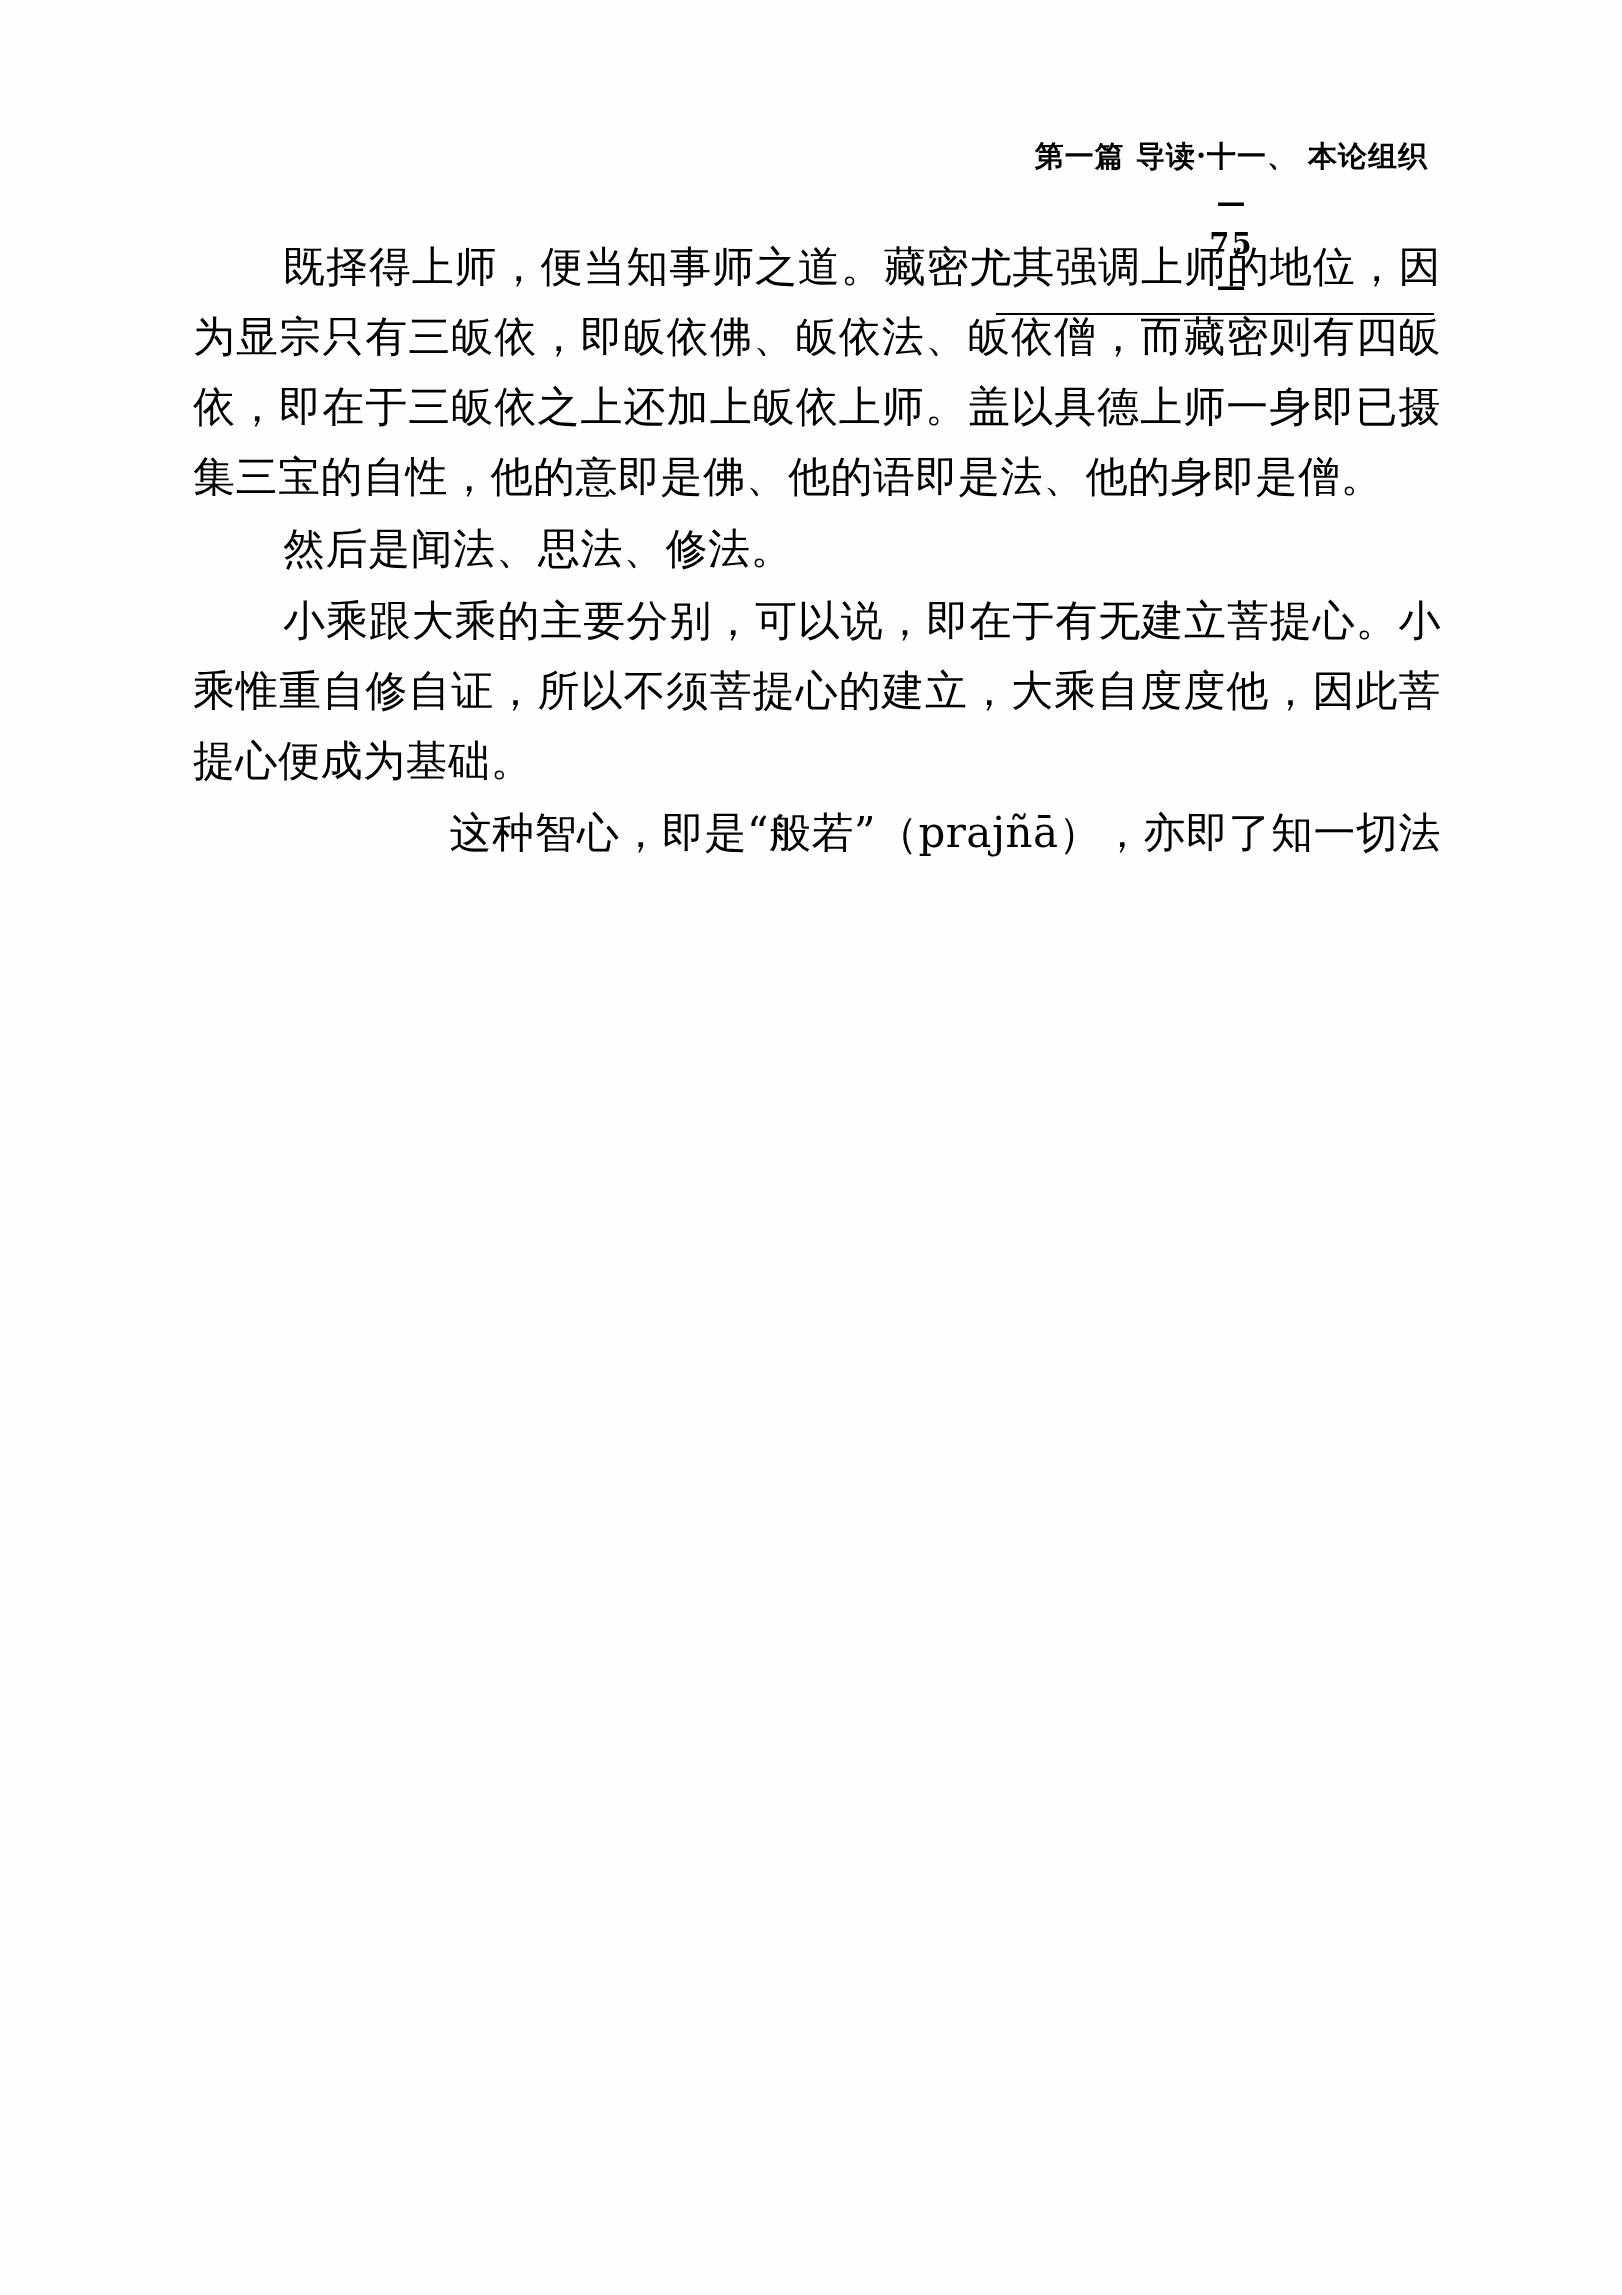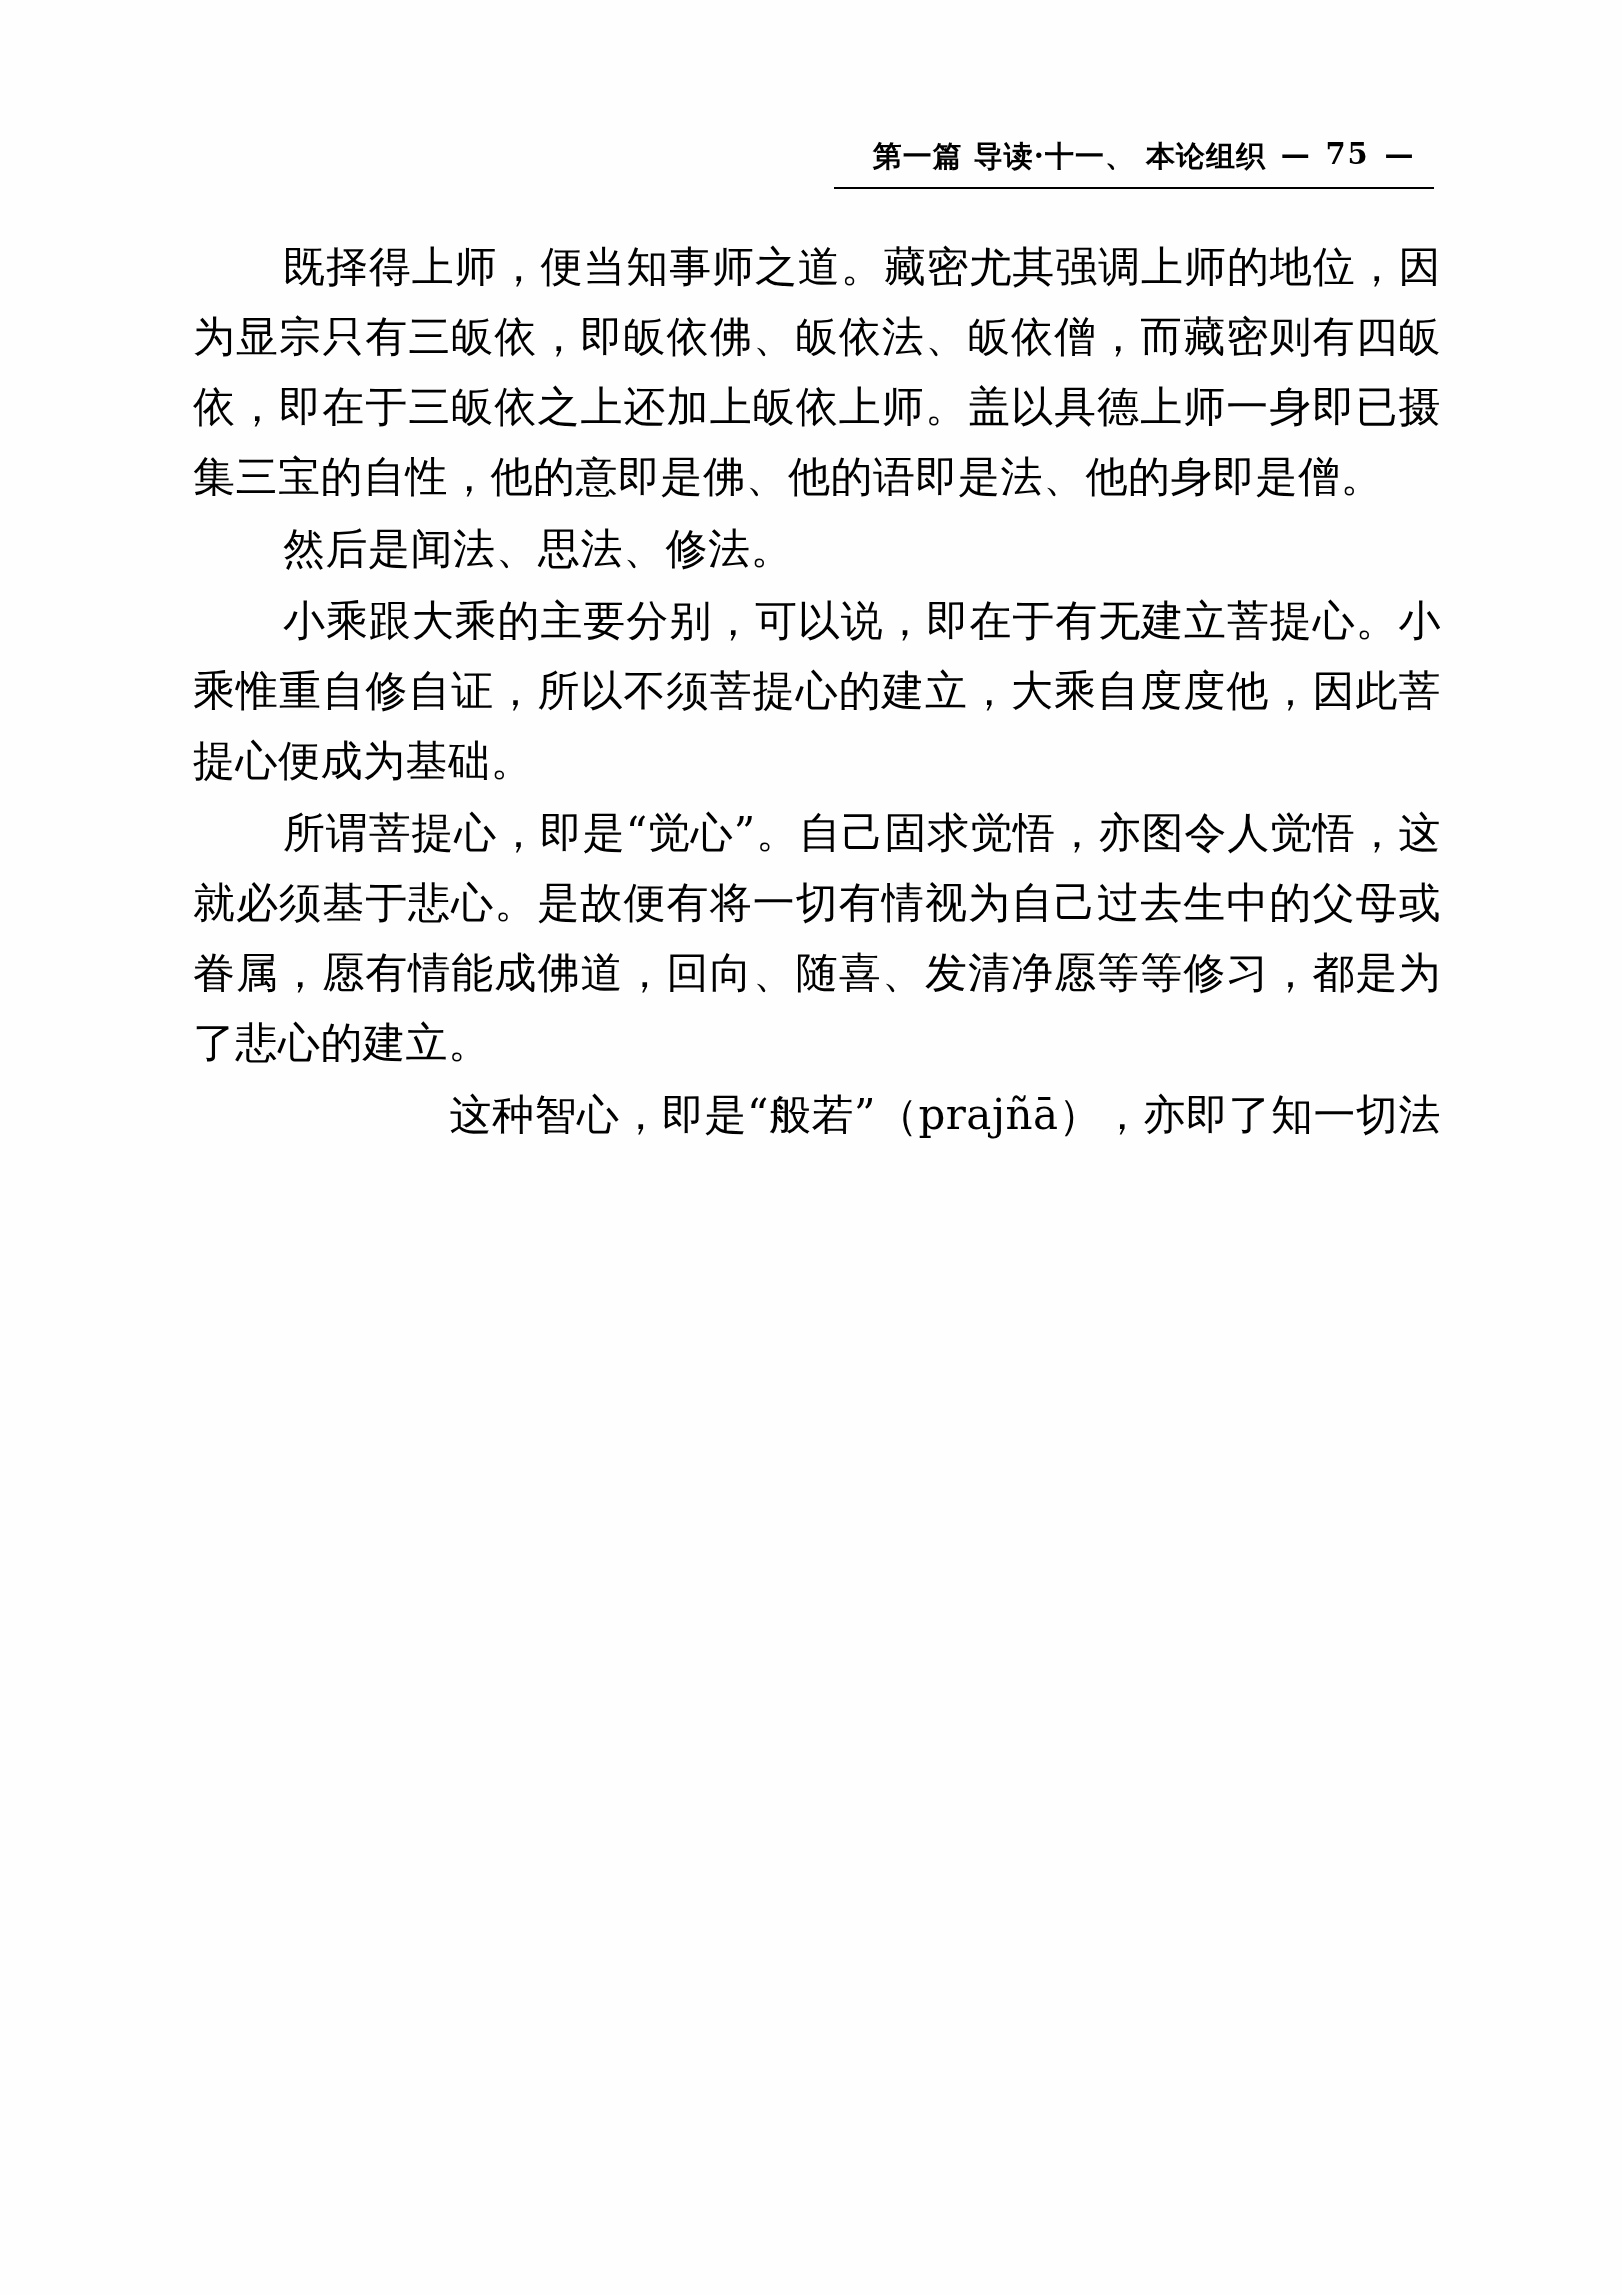--- a/index.html
+++ b/index.html
@@ -31,26 +31,27 @@
     display: flex;
     justify-content: flex-end;
     align-items: baseline;
     font-family: "DejaVu Serif", "Liberation Serif", serif;
     font-weight: 700;
     font-size: 29px;
     letter-spacing: 1px;
   }
   .header-inner {
     display: flex;
-    align-items: flex-start;
-    gap: 1px;
+    align-items: center;
+    gap: 8px;
     padding-bottom: 9.8px;
     border-bottom: 2.9px solid #000;
     padding-left: 39px;
     padding-right: 5.9px;
+    flex-direction: column;
   }
   .header-title {
     white-space: pre;
   }
   .header-dash {
     margin: 0 13.7px;
     font-weight: 700;
   }
   .header-page {
     font-family: "DejaVu Serif", "Liberation Serif", serif;
@@ -90,18 +91,17 @@
       <span class="header-dash">—</span>
       <span class="header-page">75</span>
       <span class="header-dash">—</span>
     </div>
   </div>
 
   <div class="body-text">
     <p class="para">既择得上师，便当知事师之道。藏密尤其强调上师的地位，因为显宗只有三皈依，即皈依佛、皈依法、皈依僧，而藏密则有四皈依，即在于三皈依之上还加上皈依上师。盖以具德上师一身即已摄集三宝的自性，他的意即是佛、他的语即是法、他的身即是僧。</p>
     <p class="para">然后是闻法、思法、修法。</p>
     <p class="para">小乘跟大乘的主要分别，可以说，即在于有无建立菩提心。小乘惟重自修自证，所以不须菩提心的建立，大乘自度度他，因此菩提心便成为基础。</p>
-    <p class="para">所谓菩提心，即是“觉心”。自己固求觉悟，亦图令人觉悟，这就必须基于悲心。是故便有将一切有情视为自己过去生中的父母或眷属，愿有情能成佛道，回向、随喜、发清净愿等等修习，都是为了悲心的建立。</p>
     <p class="para">这种智心，即是“般若”（prajñā），亦即了知一切法</p>
   </div>
 
 </div>
 
 
 </body></html>

